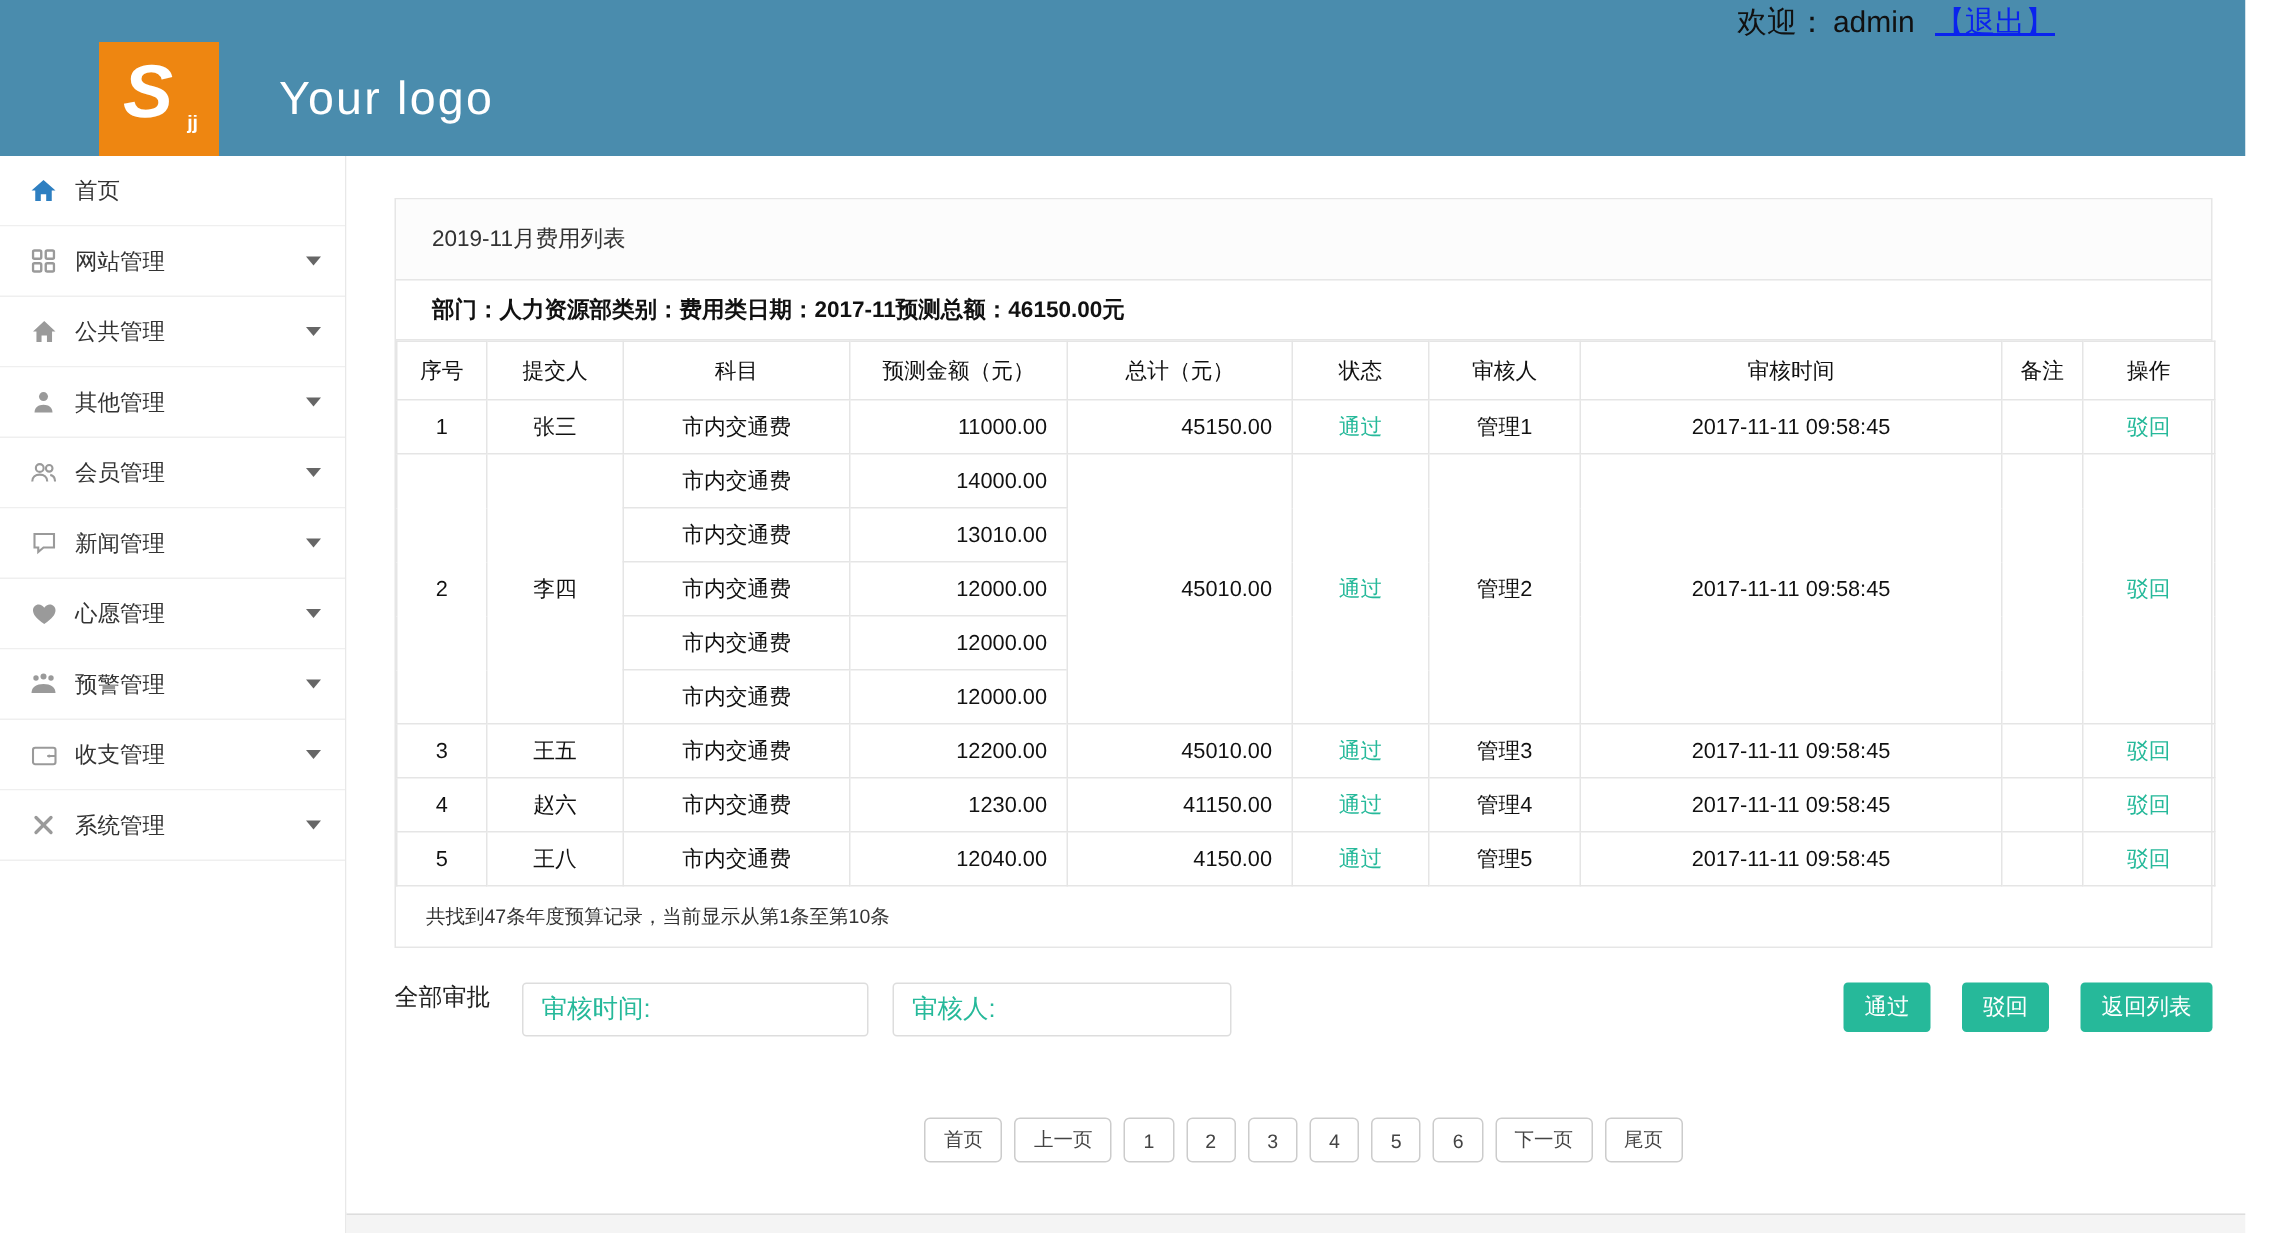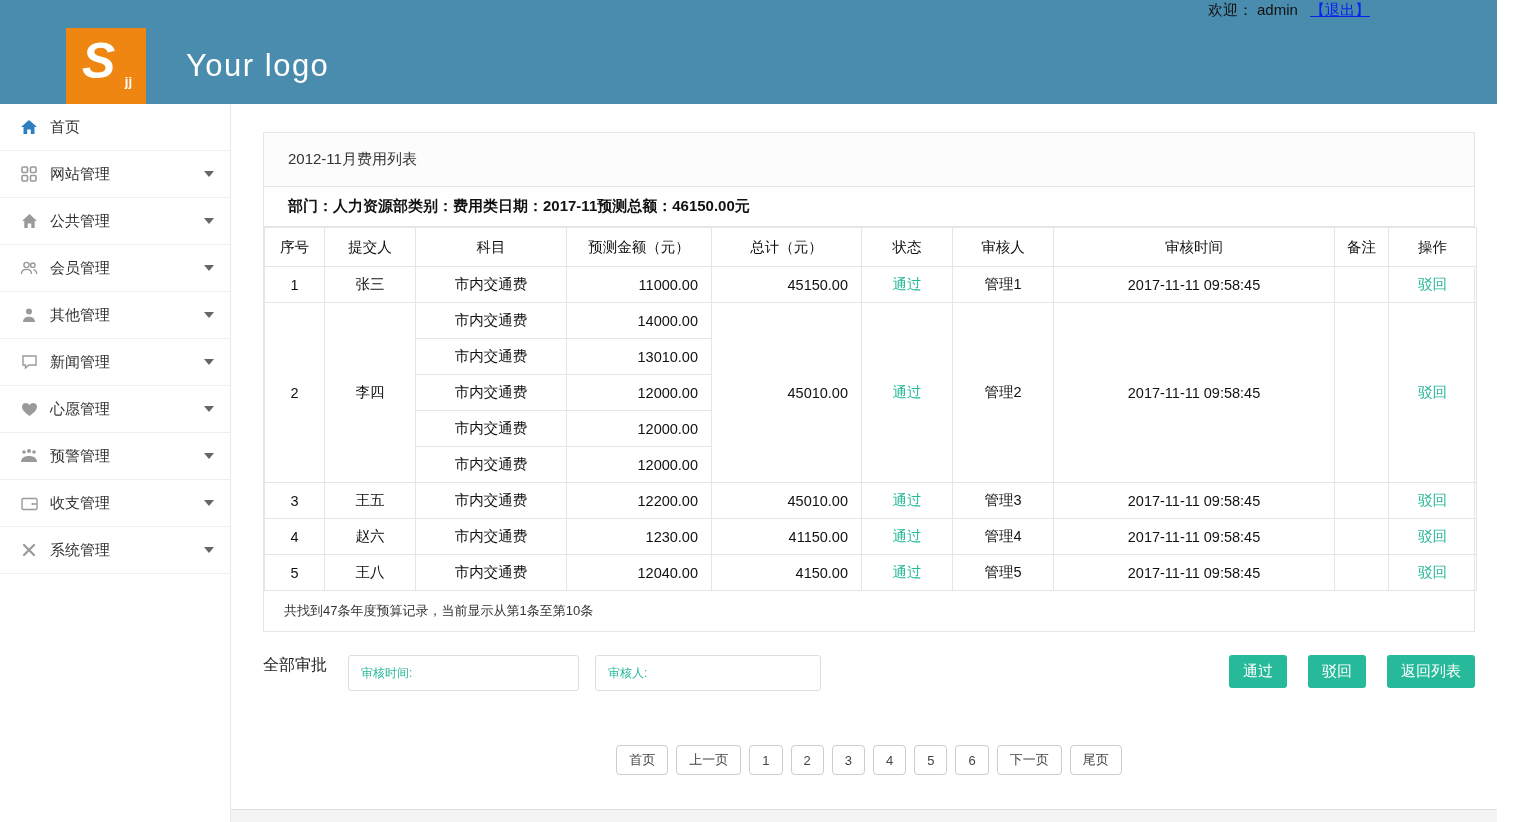--- a/index.html
+++ b/index.html
@@ -6,21 +6,21 @@
   body {
     margin: 0; width: 1514px; height: 822px; position: relative; overflow: hidden;
     font-family: "Liberation Sans", "DejaVu Sans", sans-serif; background: #fff;
   }
   
   .topbar { position: absolute; left: 0; top: 0; width: 1497px; height: 104px; background: #4a8cad; }
   .logo-box { position: absolute; left: 66px; top: 28px; width: 80px; height: 78px; background: #ee8611; }
   .logo-s { position: absolute; left: 16px; top: 4px; font-size: 50px; color: #fff; font-style: italic; font-weight: bold; }
   .logo-jj { position: absolute; right: 14px; bottom: 17px; font-size: 13px; color: #fff; font-weight: bold; }
   .logo-text { position: absolute; left: 186px; top: 48px; font-size: 31px; color: #fff; letter-spacing: 1.5px; font-weight: 400; }
-  .welcome { position: absolute; top: 1px; right: 127px; font-size: 15px; color: #111; }
+  .welcome { position: absolute; top: 1px; right: 127px; font-size: 20px; color: #111; }
   .welcome .uname { margin-left: 4px; }
   .logout { color: #0a23ee; text-decoration: underline; margin-left: 8px; }
   .scroll-strip { position: absolute; right: 0; top: 0; width: 17px; height: 100%; background: #fff; }
   
   .sidebar { position: absolute; left: 0; top: 104px; width: 231px; bottom: 0; background: #fff; border-right: 1px solid #e8e8e8; }
   .side-item { height: 47px; display: flex; align-items: center; padding: 0 16px 0 14px; border-bottom: 1px solid #efefef; cursor: pointer; background: #fff; }
   .side-item .icon { width: 26px; display: flex; justify-content: center; align-items: center; margin: 0 8px 0 2px; }
   .side-item .label { font-size: 15px; color: #333; }
   .caret { margin-left: auto; width: 0; height: 0; border-left: 5px solid transparent; border-right: 5px solid transparent; border-top: 6px solid #666; }
   
@@ -30,21 +30,21 @@
   .filter-row { display: flex; padding: 10px 24px; font-size: 15px; font-weight: bold; color: #111; border-bottom: 1px solid #e6e6e6; }
   .tbl { width: 100%; border-collapse: collapse; table-layout: fixed; }
   .tbl th { height: 39px; font-size: 14.5px; font-weight: normal; color: #111; border: 1px solid #e5e5e5; background: #fff; text-align: center; }
   .tbl td { height: 36px; font-size: 14.5px; color: #111; border: 1px solid #e5e5e5; text-align: center; padding: 0 6px; }
   .tbl td.num { text-align: right; padding-right: 13px; padding-left: 48px; }
   .link-teal { color: #26b99a; text-decoration: none; }
   .summary { padding: 11px 20px; font-size: 13px; color: #333; }
   
   .approve-row { display: flex; align-items: flex-start; margin-top: 23px; }
   .approve-label { font-size: 16px; color: #222; margin-right: 21px; }
-  .inp { height: 36px; border: 1px solid #ddd; border-radius: 3px; padding: 0 12px; font-size: 12px; color: #333; outline: none; margin-right: 16px; font-family: inherit; }
+  .inp { height: 36px; border: 1px solid #ddd; border-radius: 3px; padding: 0 12px; font-size: 17px; color: #333; outline: none; margin-right: 16px; font-family: inherit; }
   .inp::placeholder { color: #26b99a; opacity: 1; }
   .inp-time { width: 231px; }
   .inp-reviewer { width: 226px; }
   .btns { margin-left: auto; display: flex; gap: 21px; }
   .btn { height: 33px; padding: 0 14px; background: #26b99a; color: #fff; border: none; border-radius: 3px; font-size: 15px; cursor: pointer; font-family: inherit; }
   
   .pagination { display: flex; justify-content: center; gap: 8px; margin-top: 54px; }
   .page-btn { height: 30px; padding: 0 12px; display: flex; align-items: center; justify-content: center; border: 1px solid #ccc; border-radius: 4px; background: #fff; font-size: 13px; color: #444; text-decoration: none; }
   
   .footer { position: absolute; left: 231px; right: 17px; bottom: 0; height: 13px; background: #f4f4f4; border-top: 1px solid #ddd; }
@@ -89,42 +89,42 @@
       <span class="icon">
         <svg width="17" height="16" viewBox="0 0 17 16" fill="#9a9a9a">
           <path d="M8.5 1 L16 8 H13.7 V15 H10.3 V10.6 H6.7 V15 H3.3 V8 H1 Z"></path>
         </svg>
       </span>
       <span class="label">公共管理</span>
       <span class="caret"></span>
     </div>
     <div class="side-item">
       <span class="icon">
+        <svg width="16" height="16" viewBox="0 0 16 16" fill="#9a9a9a">
+          <circle cx="8" cy="4.4" r="3"></circle>
+          <path d="M2 15 c0-3.4 2.7-5.2 6-5.2 s6 1.8 6 5.2 Z"></path>
+        </svg>
+      </span>
+      <span class="label">其他管理</span>
+      <span class="caret"></span>
+    </div>
+    <div class="side-item">
+      <span class="icon">
         <svg width="18" height="16" viewBox="0 0 18 16" fill="none" stroke="#9a9a9a" stroke-width="1.4">
           <circle cx="6.5" cy="5" r="2.6"></circle>
           <path d="M1.5 14 c0-3 2.2-4.6 5-4.6 s5 1.6 5 4.6"></path>
           <circle cx="12.8" cy="5.2" r="2.2"></circle>
           <path d="M13.5 9.6 c2 0.4 3.2 2 3.2 4.4"></path>
         </svg>
       </span>
       <span class="label">会员管理</span>
       <span class="caret"></span>
     </div>
     <div class="side-item">
       <span class="icon">
-        <svg width="16" height="16" viewBox="0 0 16 16" fill="#9a9a9a">
-          <circle cx="8" cy="4.4" r="3"></circle>
-          <path d="M2 15 c0-3.4 2.7-5.2 6-5.2 s6 1.8 6 5.2 Z"></path>
-        </svg>
-      </span>
-      <span class="label">其他管理</span>
-      <span class="caret"></span>
-    </div>
-    <div class="side-item">
-      <span class="icon">
         <svg width="17" height="16" viewBox="0 0 17 16" fill="none" stroke="#9a9a9a" stroke-width="1.4">
           <path d="M2 2 h13 v9 h-7 l-3.5 3 v-3 H2 Z"></path>
         </svg>
       </span>
       <span class="label">新闻管理</span>
       <span class="caret"></span>
     </div>
     <div class="side-item">
       <span class="icon">
         <svg width="17" height="15" viewBox="0 0 17 15" fill="#9a9a9a">
@@ -164,21 +164,21 @@
           <path d="M13 3 L3 13"></path>
         </svg>
       </span>
       <span class="label">系统管理</span>
       <span class="caret"></span>
     </div>
   </div>
 
 <div class="main">
   <div class="panel">
-    <div class="panel-title">2012-11月费用列表</div>
+    <div class="panel-title">2019-11月费用列表</div>
     <div class="filter-row" id="filters">
         <span><span>部门：</span><span>人力资源部</span></span>
         <span><span>类别：</span><span>费用类</span></span>
         <span><span>日期：</span><span>2017-11</span></span>
         <span><span>预测总额：</span><span>46150.00元</span></span>
       </div>
     <table class="tbl">
       <colgroup>
         <col style="width:60px">
           <col style="width:91px">

